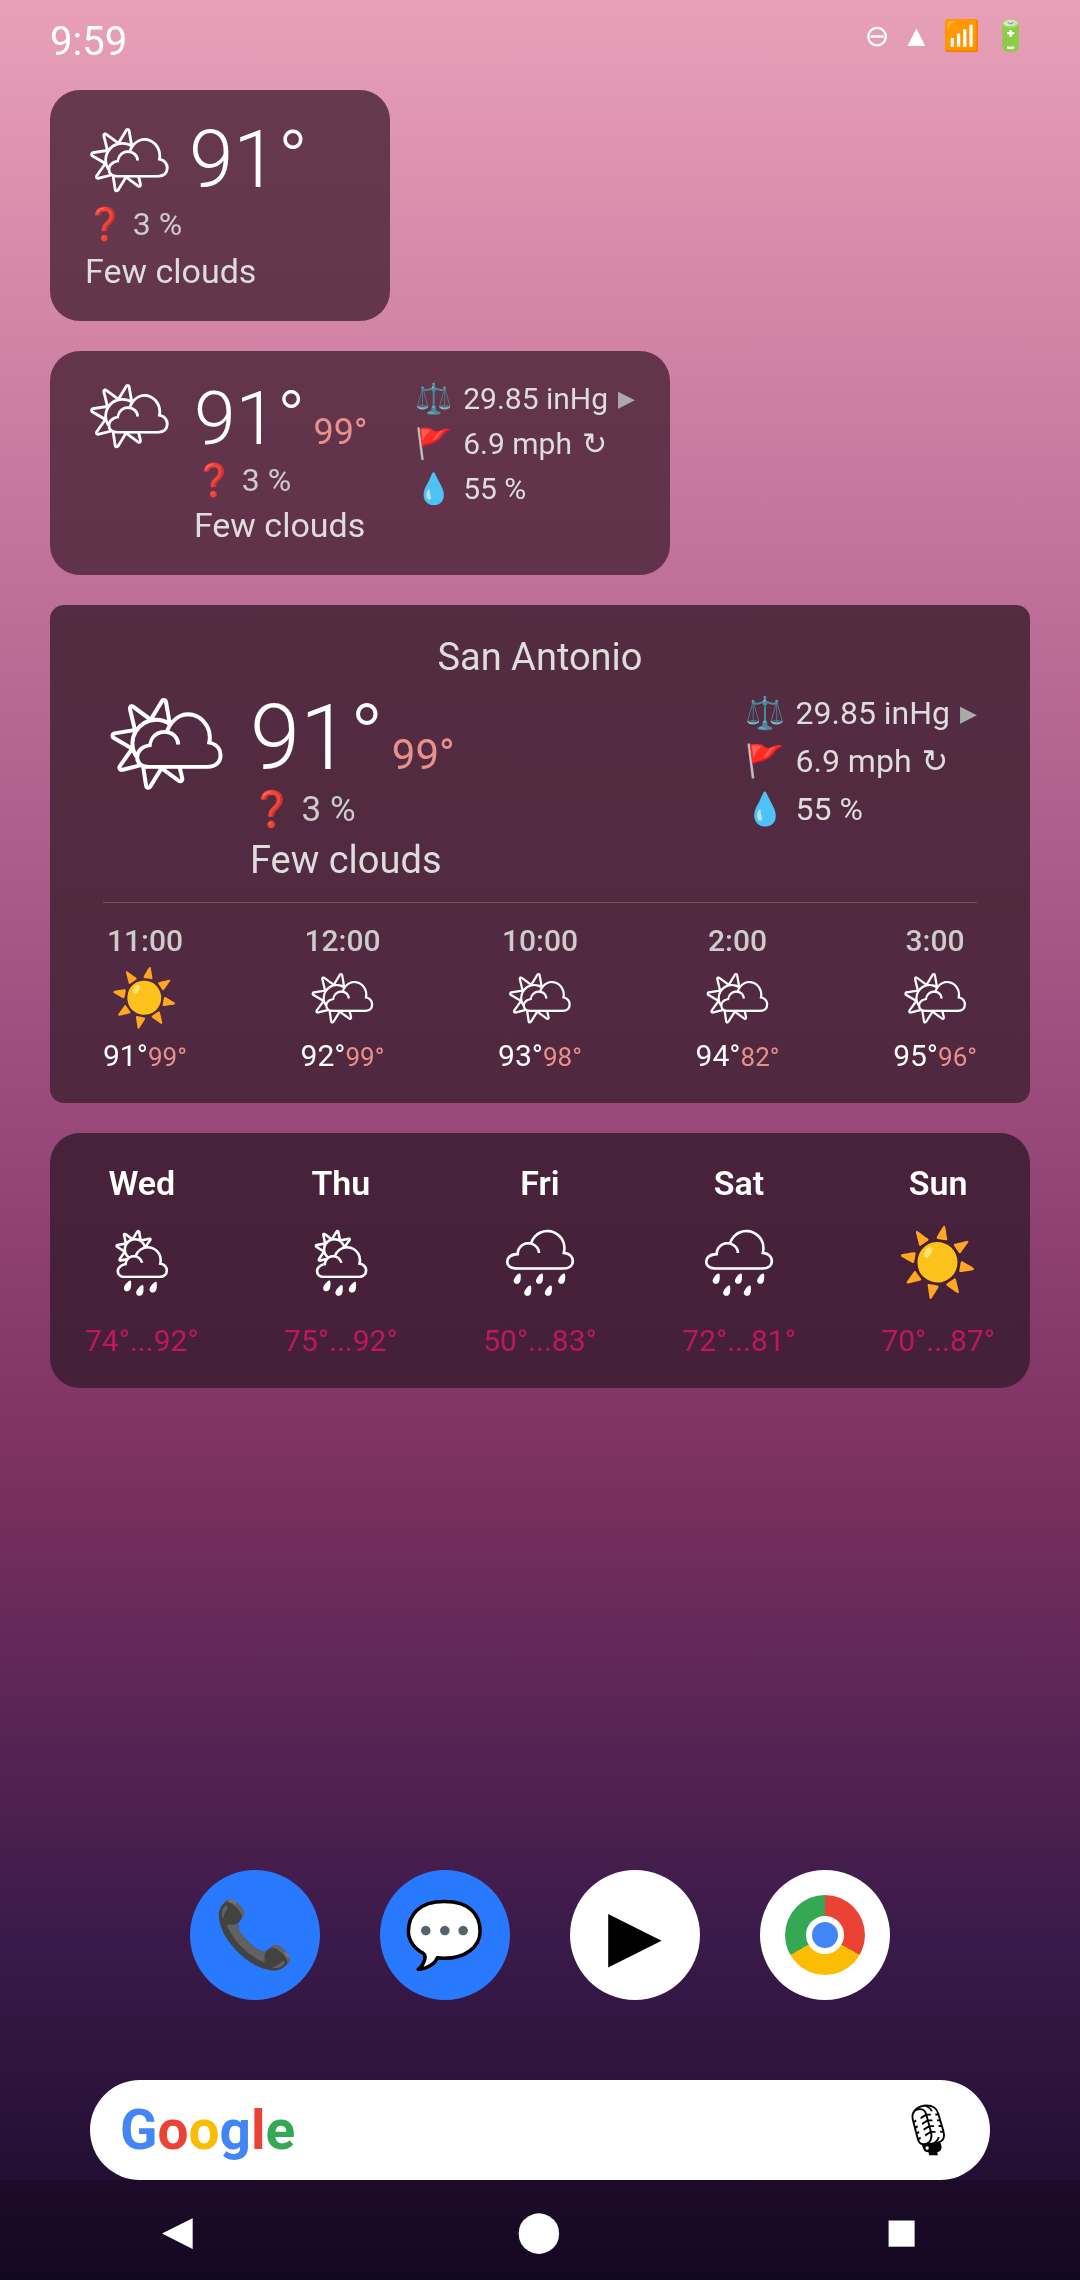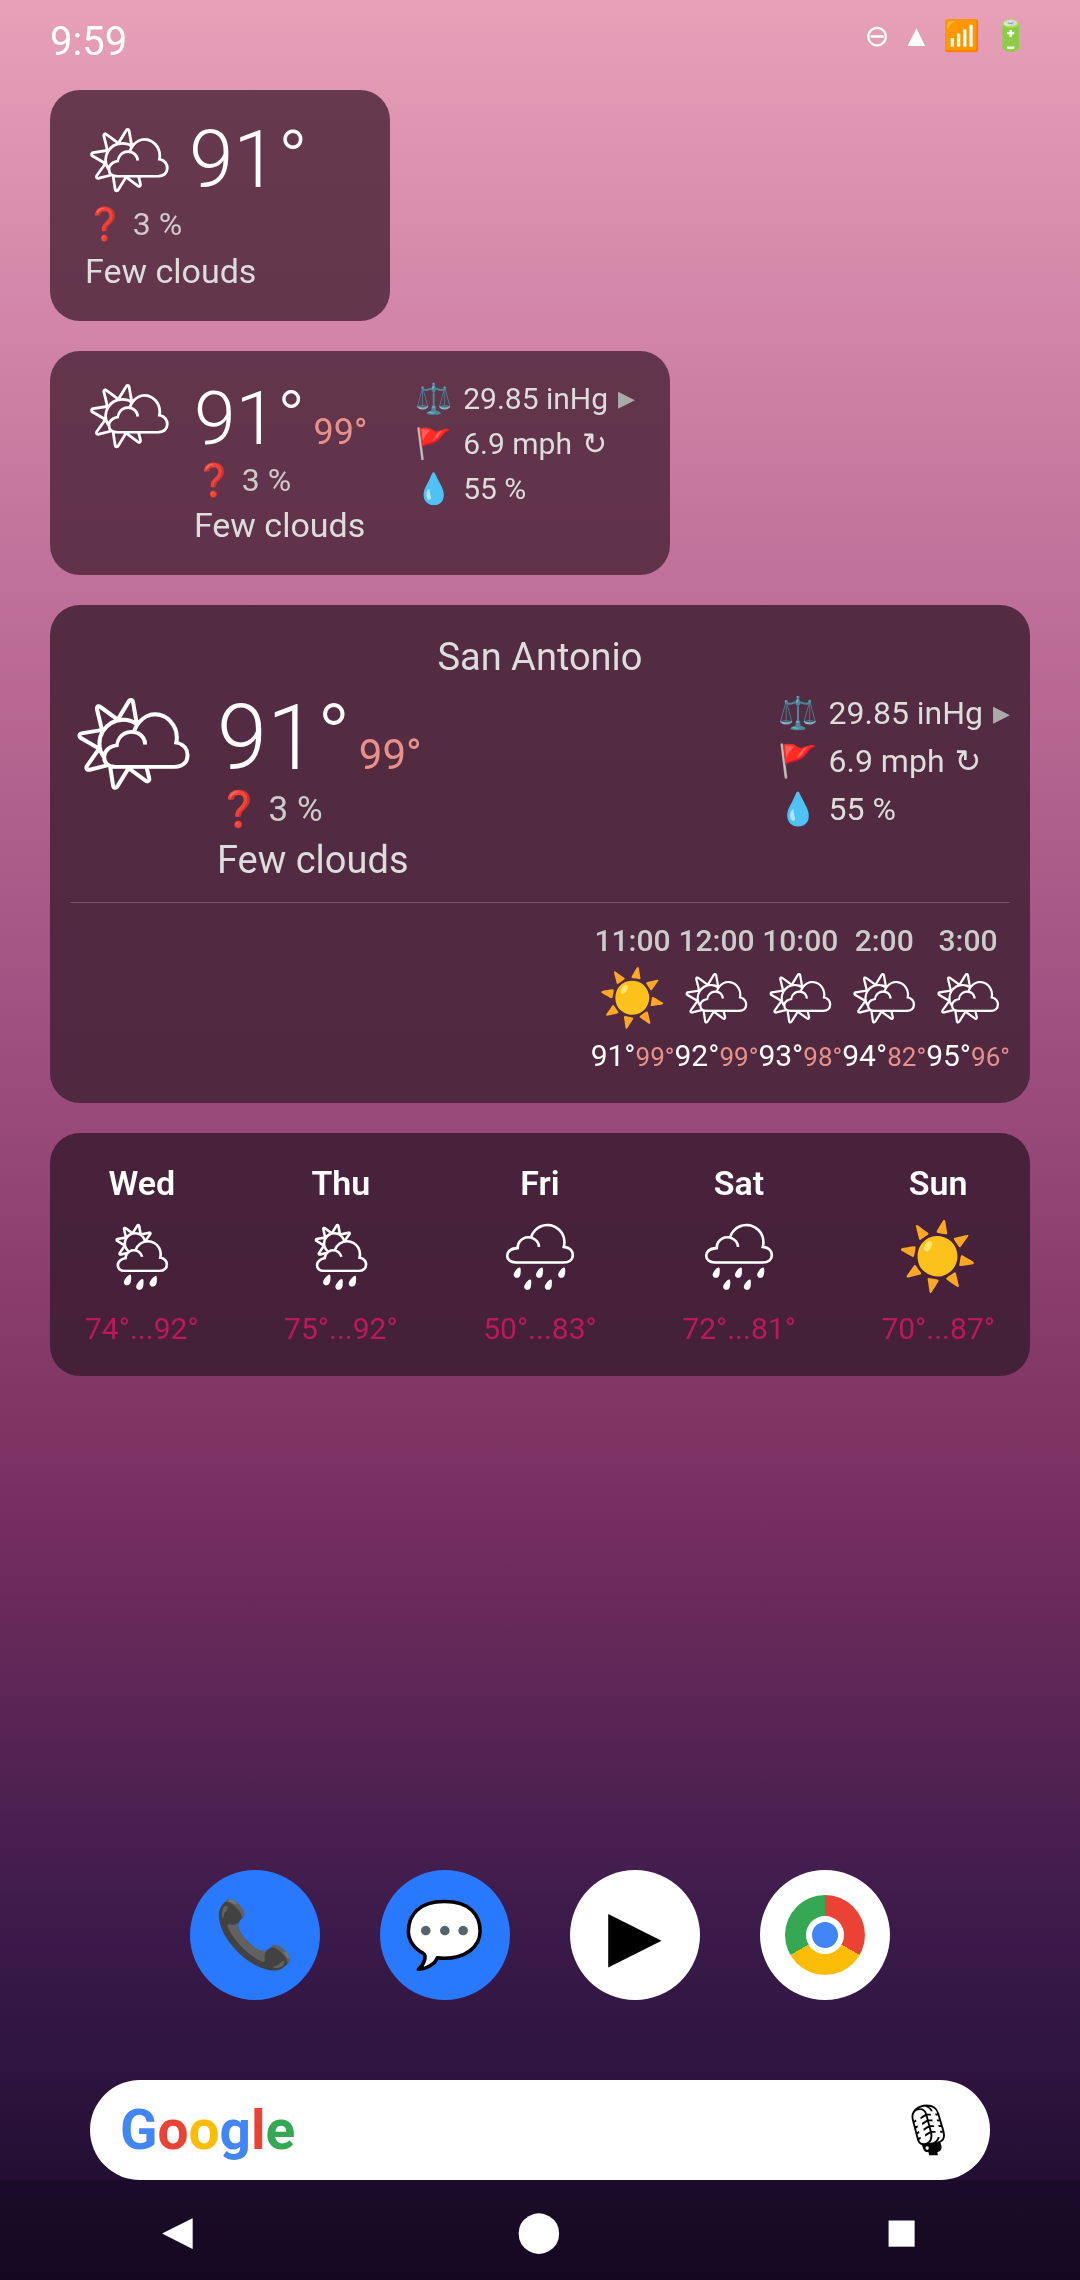--- a/index.html
+++ b/index.html
@@ -134,22 +134,22 @@
       display: flex;
       align-items: center;
       gap: 10px;
       font-size: 30px;
       color: #ddd;
     }
 
     
     .widget-large {
       background: rgba(70, 35, 55, 0.88);
-      border-radius: 30px;
-      padding: 30px 20px;
+      border-radius: 14px;
+      padding: 30px 53px;
       width: 100%;
       color: white;
     }
     .city-name {
       text-align: center;
       font-size: 38px;
       color: #ddd;
       margin-bottom: 15px;
     }
     .large-top {
@@ -203,21 +203,21 @@
       display: flex;
       align-items: center;
       gap: 10px;
       font-size: 32px;
       color: #ddd;
     }
 
     
     .hourly-row {
       display: flex;
-      justify-content: flex-end;
+      justify-content: space-between;
       border-top: 1px solid rgba(255,255,255,0.2);
       padding-top: 20px;
       margin-top: 10px;
     }
     .hour-item {
       display: flex;
       flex-direction: column;
       align-items: center;
       gap: 8px;
     }
@@ -247,21 +247,21 @@
       color: white;
     }
     .weekly-row {
       display: flex;
       justify-content: space-between;
     }
     .day-item {
       display: flex;
       flex-direction: column;
       align-items: center;
-      gap: 16px;
+      gap: 22px;
     }
     .day-label {
       font-size: 34px;
       font-weight: 600;
       color: white;
     }
     .day-icon {
       font-size: 65px;
     }
     .day-temps {

